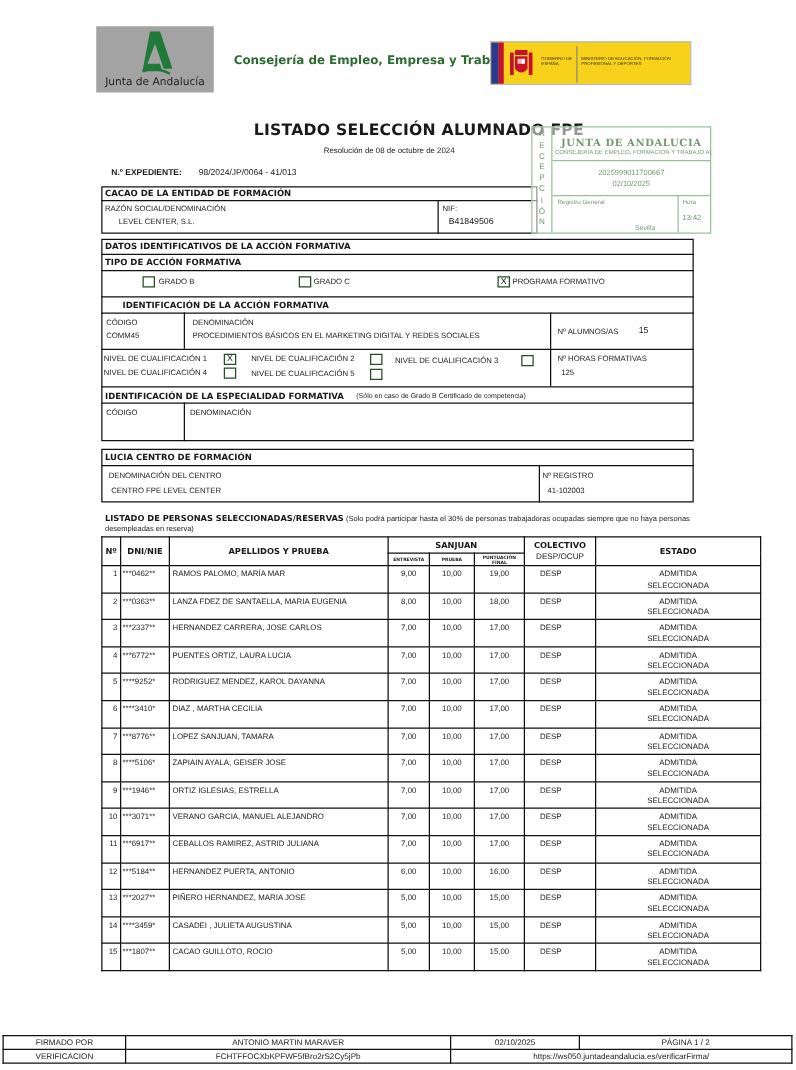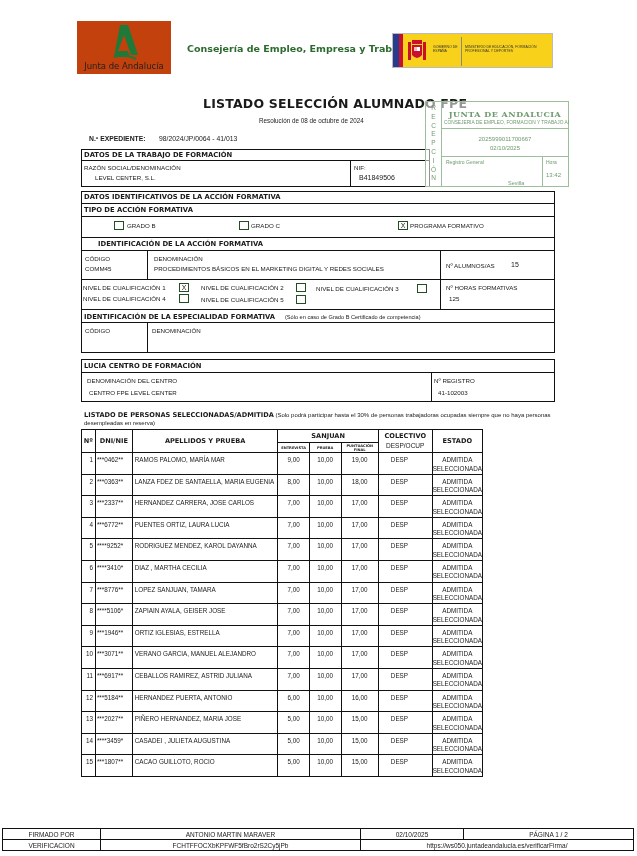--- a/index.html
+++ b/index.html
@@ -1,21 +1,21 @@
 <!DOCTYPE html>
 <html><head>
 <meta charset="utf-8">
 <style>
   * { box-sizing: border-box; margin: 0; padding: 0; }
   html, body { width: 637px; height: 856px; background: #ffffff; overflow: hidden; }
   body { position: relative; font-family: "Liberation Sans", sans-serif; color: #1a1a1a; font-size: 7px; }
   .abs { position: absolute; }
 
   
-  .logo-ja { left: 77px; top: 21px; width: 94px; height: 53px; background: #c2410c; }
+  .logo-ja { left: 77px; top: 21px; width: 94px; height: 53px; background: #a3a3a3; }
   .logo-ja svg { position: absolute; left: 33px; top: 4px; }
   .logo-ja .txt { position: absolute; left: 0; right: 0; bottom: 3px; text-align: center; font-size: 8.5px; color: #222; font-family: "DejaVu Sans", sans-serif; }
   .consejeria { left: 187px; top: 44px; font-size: 9.5px; font-weight: bold; color: #2c6b2f; line-height: 10px; font-family: "DejaVu Sans", sans-serif; }
   .gob-logo { left: 392px; top: 33px; width: 161px; height: 35px; background: #f8d21a; border: 1px solid #bbb; }
   .gob-logo .stripe-b { position: absolute; left: 0; top: 0; width: 6px; height: 100%; background: #2a3a8c; }
   .gob-logo .stripe-r { position: absolute; left: 6px; top: 0; width: 4px; height: 100%; background: #c8102e; }
   .gob-logo .shield { position: absolute; left: 13px; top: 4px; width: 22px; height: 26px; }
   .gob-logo .gob { position: absolute; left: 40px; top: 11px; font-size: 3.5px; line-height: 4px; color: #333; }
   .gob-logo .sep { position: absolute; left: 68px; top: 3px; width: 1px; height: 29px; background: #888; }
   .gob-logo .min { position: absolute; left: 72px; top: 11px; font-size: 3.5px; line-height: 4px; color: #333; }
@@ -42,21 +42,21 @@
   .stamp .num { position: absolute; left: 16px; right: 0; top: 34px; text-align: center; font-size: 6px; }
   .stamp .date { position: absolute; left: 16px; right: 0; top: 43px; text-align: center; font-size: 6px; }
   .stamp .sl2 { position: absolute; left: 16px; right: 0; top: 54px; height: 1px; background: #9bbf9b; }
   .stamp .reg { position: absolute; left: 20px; top: 57px; font-size: 5px; }
   .stamp .sv { position: absolute; left: 16px; top: 54px; bottom: 0; left: 116px; width: 1px; background: #9bbf9b; }
   .stamp .hora { position: absolute; left: 120px; top: 57px; font-size: 5px; }
   .stamp .hval { position: absolute; left: 120px; top: 70px; font-size: 6px; }
   .stamp .sevilla { position: absolute; left: 82px; top: 78px; font-size: 5.5px; }
 
   
-  table.list { position: absolute; left: 81px; top: 429px; width: 402px; border-collapse: collapse; font-size: 6.3px; }
+  table.list { position: absolute; left: 81px; top: 429px; width: 528px; border-collapse: collapse; font-size: 6.3px; }
   table.list td, table.list th { border: 1px solid #111; }
   table.list th { font-weight: bold; font-family: "DejaVu Sans", sans-serif; font-size: 6.6px; text-align: center; }
   table.list th.sm { font-size: 3.6px; line-height: 4px; height: 10px; }
   table.list td { height: 21.6px; vertical-align: top; padding-top: 3px; }
   td.n { text-align: right; padding-right: 2px; width: 15px; }
   td.dni { padding-left: 1px; width: 39px; }
   td.name { padding-left: 2px; width: 175px; }
   td.num { text-align: center; width: 25px; }
   td.col { padding-left: 12px; width: 57px; }
   td.est { text-align: center; line-height: 8.5px; padding-top: 1px; }
@@ -98,21 +98,21 @@
 </div>
 
 <div class="abs title">LISTADO SELECCIÓN ALUMNADO FPE</div>
 <div class="abs resol">Resolución de 08 de octubre de 2024</div>
 <div class="abs exped-l">N.º EXPEDIENTE:</div>
 <div class="abs exped-v">98/2024/JP/0064 - 41/013</div>
 
 <div class="abs box" style="left:81px;top:149px;width:349px;height:38px;"></div>
 <div class="hline" style="left:81px;top:160px;width:349px;"></div>
 <div class="vline" style="left:350px;top:160px;height:27px;"></div>
-<div class="sec-h" style="left:84px;top:151px;">DATOS DE LA TRABAJO DE FORMACIÓN</div>
+<div class="sec-h" style="left:84px;top:151px;">CACAO DE LA ENTIDAD DE FORMACIÓN</div>
 <div class="lbl" style="left:84px;top:164px;">RAZÓN SOCIAL/DENOMINACIÓN</div>
 <div class="lbl" style="left:95px;top:174px;">LEVEL CENTER, S.L.</div>
 <div class="lbl" style="left:354px;top:164px;">NIF:</div>
 <div class="lbl" style="left:359px;top:174px;font-size:7px;">B41849506</div>
 
 <div class="abs box" style="left:81px;top:191px;width:474px;height:162px;"></div>
 <div class="hline" style="left:81px;top:203px;width:474px;"></div>
 <div class="hline" style="left:81px;top:216px;width:474px;"></div>
 <div class="hline" style="left:81px;top:237px;width:474px;"></div>
 <div class="hline" style="left:81px;top:250px;width:474px;"></div>
@@ -162,21 +162,21 @@
 <div class="abs box" style="left:81px;top:359px;width:474px;height:43px;"></div>
 <div class="hline" style="left:81px;top:372px;width:474px;"></div>
 <div class="vline" style="left:431px;top:372px;height:30px;"></div>
 <div class="sec-h" style="left:84px;top:362px;">LUCIA CENTRO DE FORMACIÓN</div>
 <div class="lbl" style="left:87px;top:377px;">DENOMINACIÓN DEL CENTRO</div>
 <div class="lbl" style="left:89px;top:389px;">CENTRO FPE LEVEL CENTER</div>
 <div class="lbl" style="left:434px;top:377px;">Nº REGISTRO</div>
 <div class="lbl" style="left:438px;top:389px;">41-102003</div>
 
 <div class="abs listado-h">
-  <b>LISTADO DE PERSONAS SELECCIONADAS/ADMITIDA</b>
+  <b>LISTADO DE PERSONAS SELECCIONADAS/RESERVAS</b>
   <span>(Solo podrá participar hasta el 30% de personas trabajadoras ocupadas siempre que no haya personas desempleadas en reserva)</span>
 </div>
 
 <table class="list">
   <thead>
     <tr>
       <th rowspan="2" style="width:15px;">Nº</th>
       <th rowspan="2" style="width:39px;">DNI/NIE</th>
       <th rowspan="2" style="width:175px;">APELLIDOS Y PRUEBA</th>
       <th colspan="3" style="height:13px;">SANJUAN</th>

